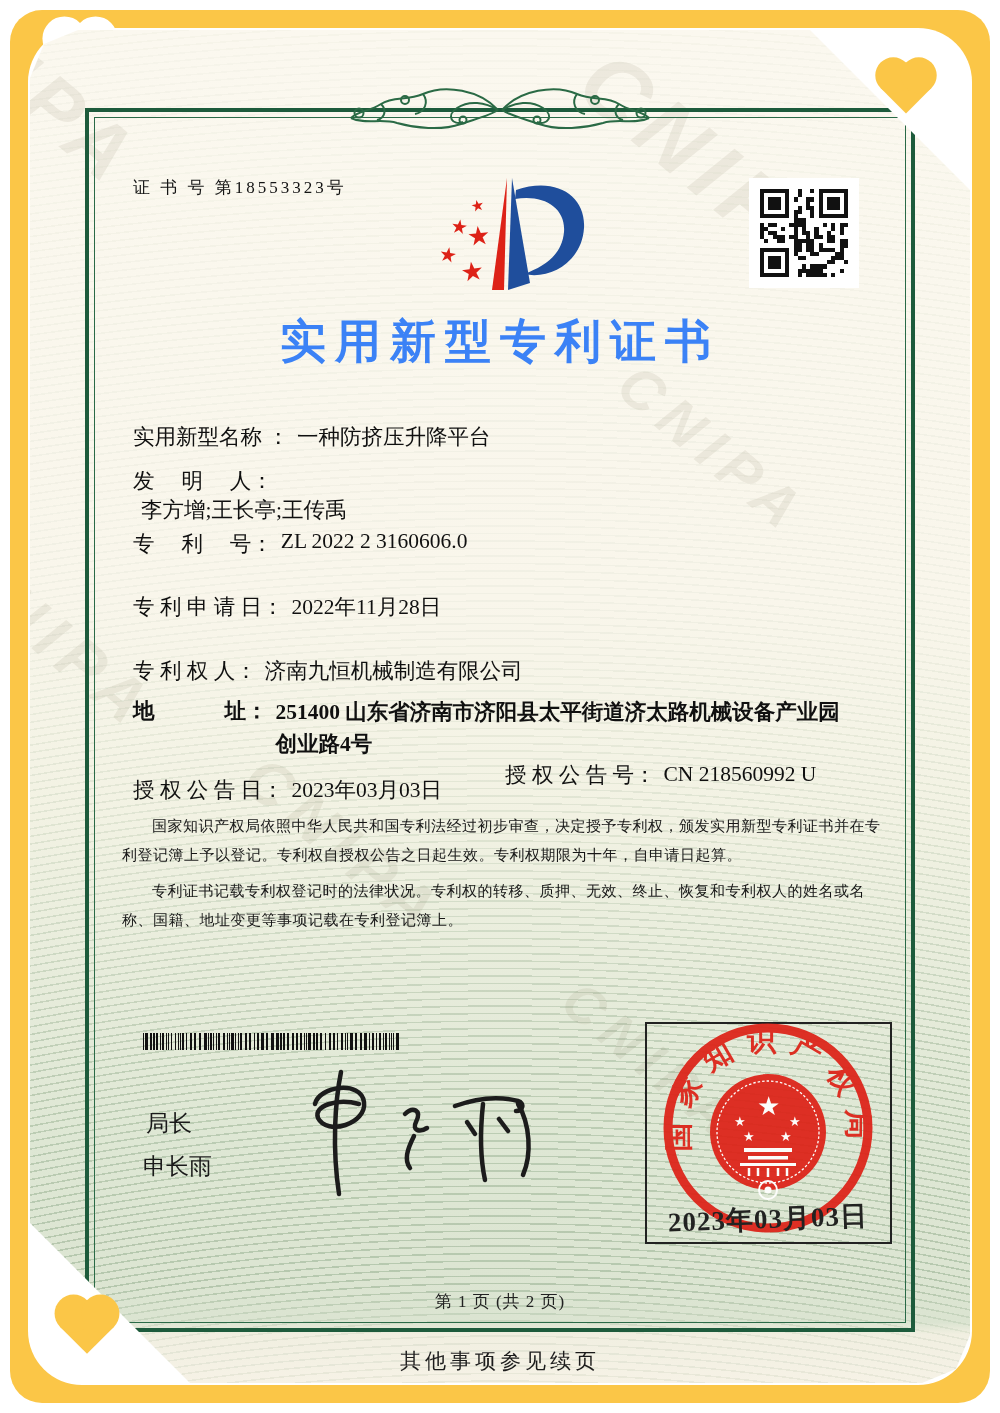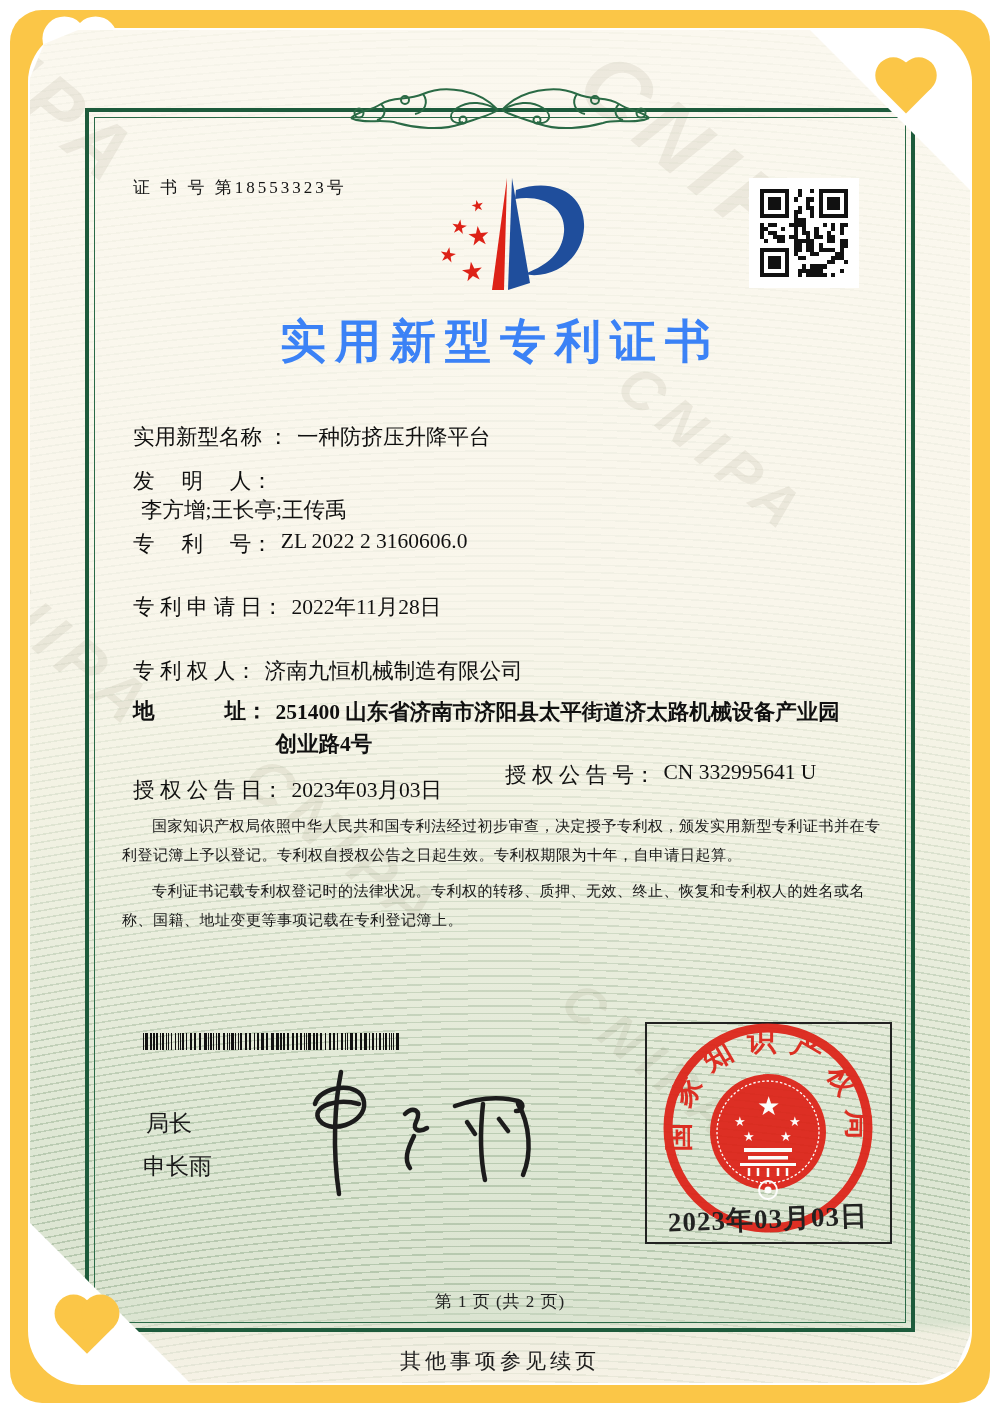--- a/index.html
+++ b/index.html
@@ -39,21 +39,21 @@
   .cert-number{position:absolute;left:133px;top:176px;font-size:17px;letter-spacing:3px;}
   .logo{position:absolute;left:428px;top:170px;}
   .qr-pad{position:absolute;left:749px;top:178px;width:110px;height:110px;background:#ffffff;
           display:flex;align-items:center;justify-content:center;}
   .title{position:absolute;left:0;right:0;top:311px;text-align:center;
          font-size:46px;font-weight:700;letter-spacing:9px;color:#3b82f6;}
   .row{position:absolute;left:133px;display:flex;font-size:21.5px;color:#101010;}
   .row .lbl{white-space:pre;}
   .row .val{margin-left:8px;white-space:pre-wrap;}
   .row-address .val{max-width:575px;line-height:1.5;}
-  .row-grant2{left:505px;}
+  .row-grant2{left:505px;align-items:center;}
   .paras{position:absolute;left:122px;right:118px;top:812px;font-size:15px;line-height:1.9;color:#161616;}
   .paras p{margin:0 0 8px 0;text-indent:2em;letter-spacing:.5px;}
   .barcode{position:absolute;left:143px;top:1033px;}
   .signer-title{position:absolute;left:146px;top:1108px;font-family:"Liberation Sans","DejaVu Sans",sans-serif;
                 font-size:23px;font-weight:500;color:#1a1a1a;text-align:right;}
   .signer-name{position:absolute;left:143px;top:1151px;font-family:"Liberation Sans","DejaVu Sans",sans-serif;
                font-size:23px;font-weight:500;color:#1a1a1a;}
   .signature{position:absolute;left:285px;top:1062px;}
   .seal-box{position:absolute;left:645px;top:1022px;width:247px;height:222px;border:2.5px solid #222;box-sizing:border-box;}
   .seal{position:absolute;left:-2px;top:-4px;}
@@ -277,21 +277,21 @@
     <div class="row row-address" style="top:696px;font-weight:bold;">
       <span class="lbl">地　　　 址：</span>
       <span class="val">251400 山东省济南市济阳县太平街道济太路机械设备产业园创业路4号</span>
     </div>
     <div class="row" style="top:760px;margin-top:15px;">
       <span class="lbl">授 权 公 告 日：</span>
       <span class="val">2023年03月03日</span>
     </div>
     <div class="row row-grant2" style="top:760px;">
       <span class="lbl">授 权 公 告 号：</span>
-      <span class="val">CN 332995641 U</span>
+      <span class="val">CN 218560992 U</span>
     </div>
 
     <div class="paras">
       <p>国家知识产权局依照中华人民共和国专利法经过初步审查，决定授予专利权，颁发实用新型专利证书并在专利登记簿上予以登记。专利权自授权公告之日起生效。专利权期限为十年，自申请日起算。</p>
       <p>专利证书记载专利权登记时的法律状况。专利权的转移、质押、无效、终止、恢复和专利权人的姓名或名称、国籍、地址变更等事项记载在专利登记簿上。</p>
     </div>
 
     <svg class="barcode" id="barcode" width="258" height="17">
         <rect x="0" y="0" width="1" height="17" fill="#111"></rect>
         <rect x="2" y="0" width="3" height="17" fill="#111"></rect>

